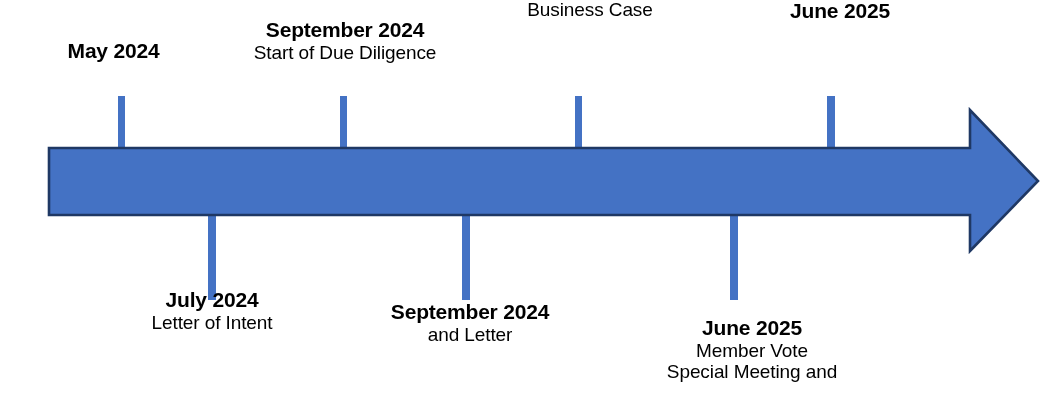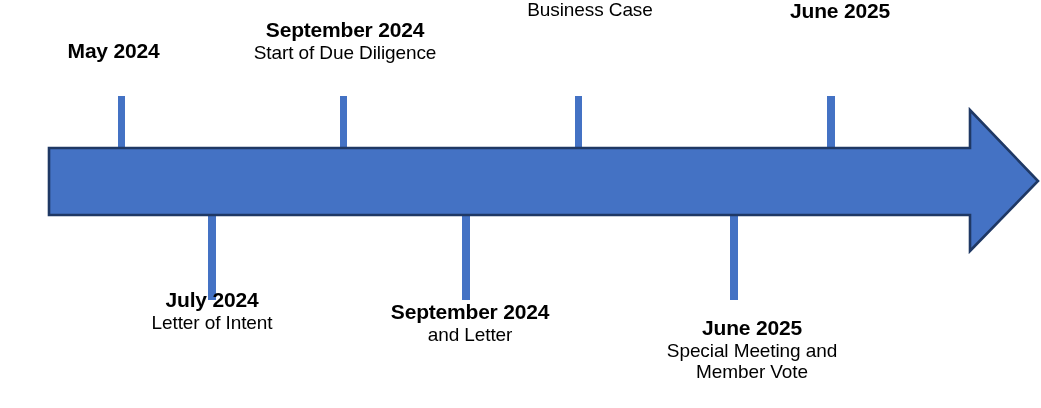--- a/index.html
+++ b/index.html
@@ -113,18 +113,18 @@
   <div class="milestone-label below" style="left:350px; top:300px; width:240px;">
     <span class="milestone-date">September 2024</span>
     <span class="milestone-desc">
       <span class="desc-line">and Letter</span>
     </span>
   </div>
 
   <div class="milestone-label below" style="left:637px; top:316px; width:230px;">
     <span class="milestone-date">June 2025</span>
     <span class="milestone-desc">
+      <span class="desc-line">Member Vote</span>
       <span class="desc-line">Special Meeting and</span>
-      <span class="desc-line">Member Vote</span>
     </span>
   </div>
 
 </div>
 
 </body></html>

